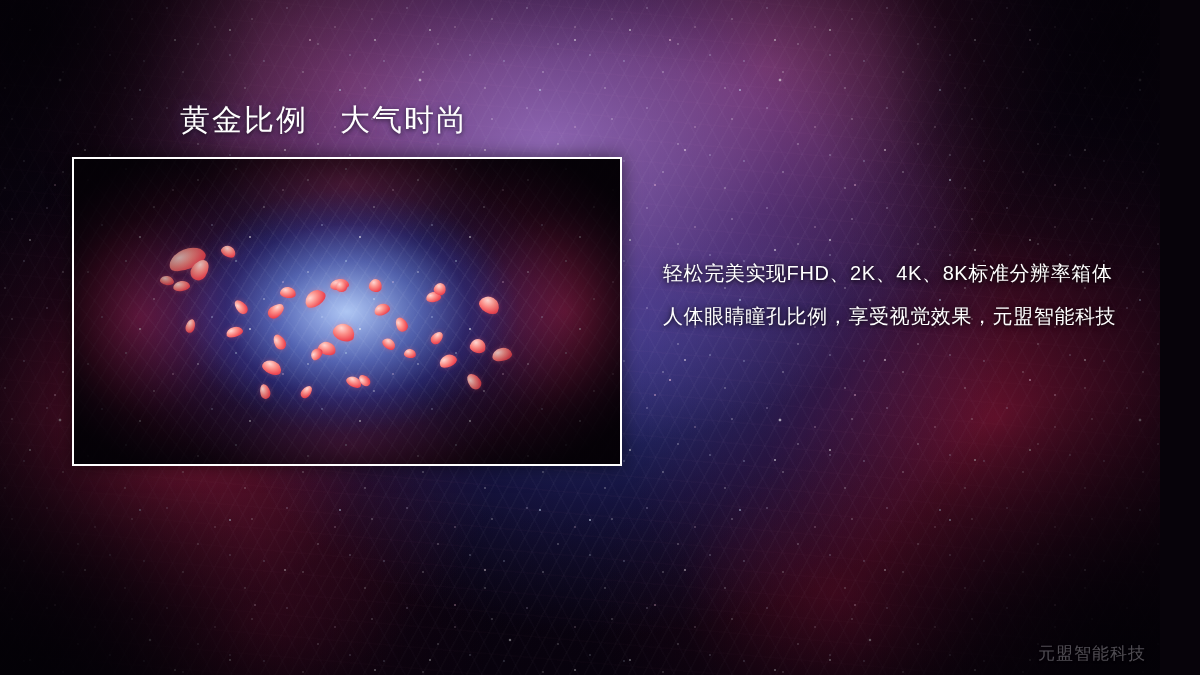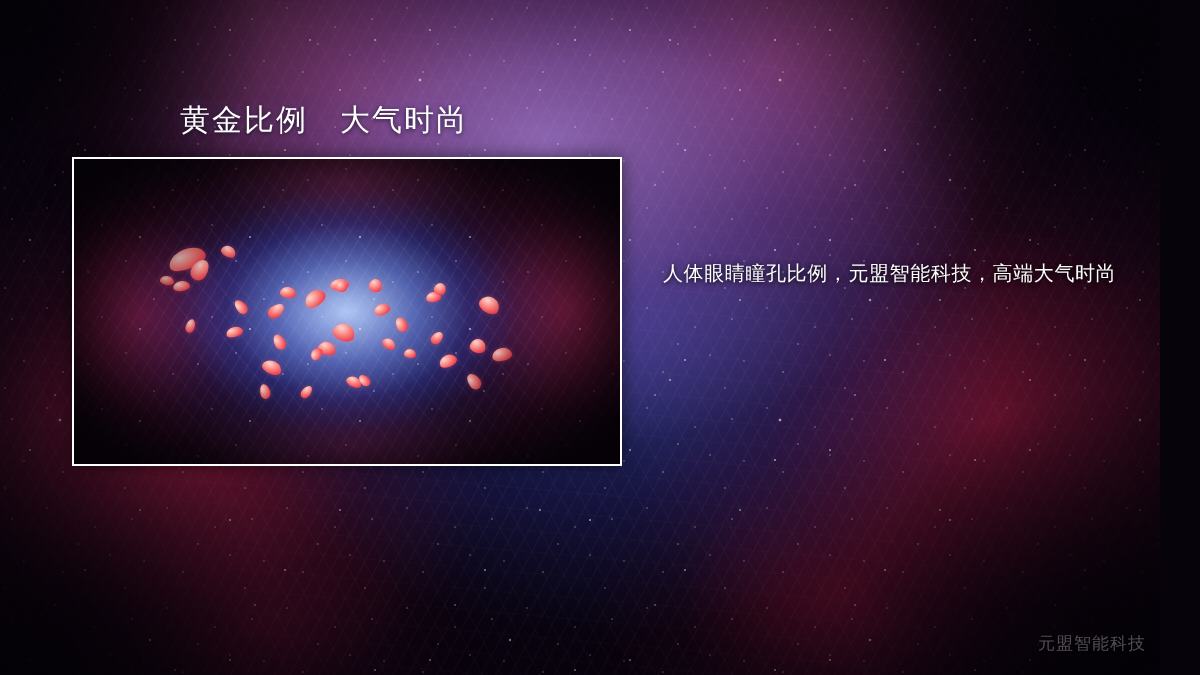--- a/index.html
+++ b/index.html
@@ -163,21 +163,21 @@
     line-height:43px;
     color:#ffffff;
     letter-spacing:0.6px;
     white-space:nowrap;
     text-shadow:0 1px 4px rgba(0,0,0,0.78), 0 0 10px rgba(0,0,0,0.45);
   }
 
   
   #watermark {
     position:absolute;
-    right:14px; bottom:20px;
+    right:14px; bottom:10px;
     font-size:17px;
     letter-spacing:1px;
     color:rgba(205,200,210,0.38);
     text-shadow:0 1px 2px rgba(0,0,0,0.5);
   }
 </style>
 </head>
 <body>
 
 <div id="slide">
@@ -229,18 +229,19 @@
     <div class="petal" style="left:394px; top:214px; width:12px; height:17px; transform:rotate(-38deg);"></div>
     <div class="petal" style="left:405px; top:138px; width:21px; height:16px; transform:rotate(30deg);"></div>
     <div class="petal" style="left:418px; top:189px; width:20px; height:13px; transform:rotate(-12deg);"></div>
     <div class="petal" style="left:360px; top:124px; width:12px; height:12px; transform:rotate(22deg);"></div>
     <div class="petal" style="left:286px; top:215px; width:9px;  height:13px; transform:rotate(-46deg);"></div>
 
     <div class="inset-layer inset-vig"></div>
   </div>
 
   <div id="body-copy">
-    <div class="line">人体眼睛瞳孔比例，元盟智能科技，高端大气时尚</div>
+    <div class="line">轻松完美实现FHD、2K、4K、8K标准分辨率箱体</div>
+    <div class="line">人体眼睛瞳孔比例，享受视觉效果，元盟智能科技</div>
   </div>
 
   <div id="watermark">元盟智能科技</div>
 
 </div>
 
 </body></html>

